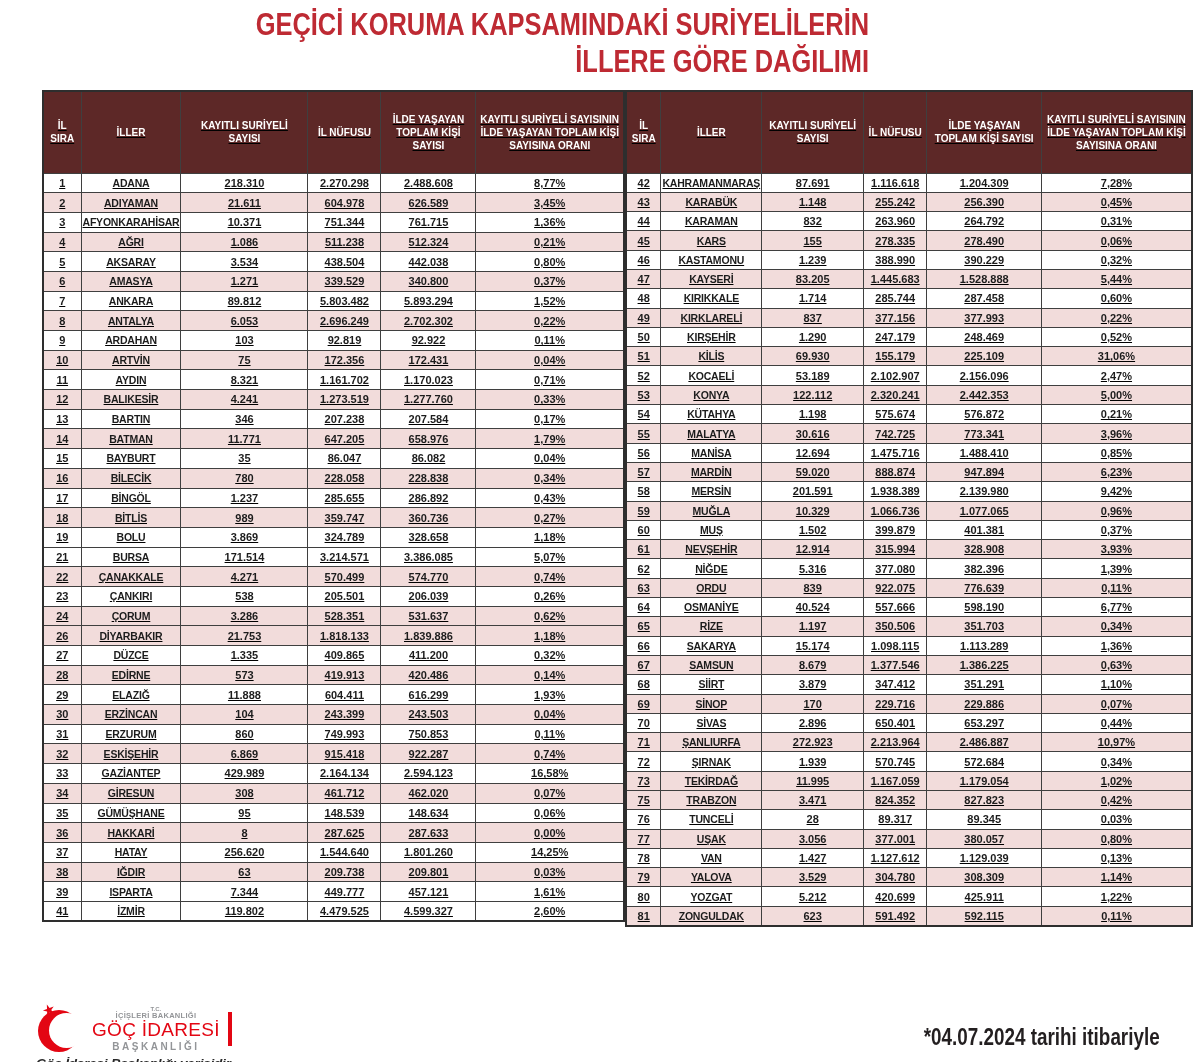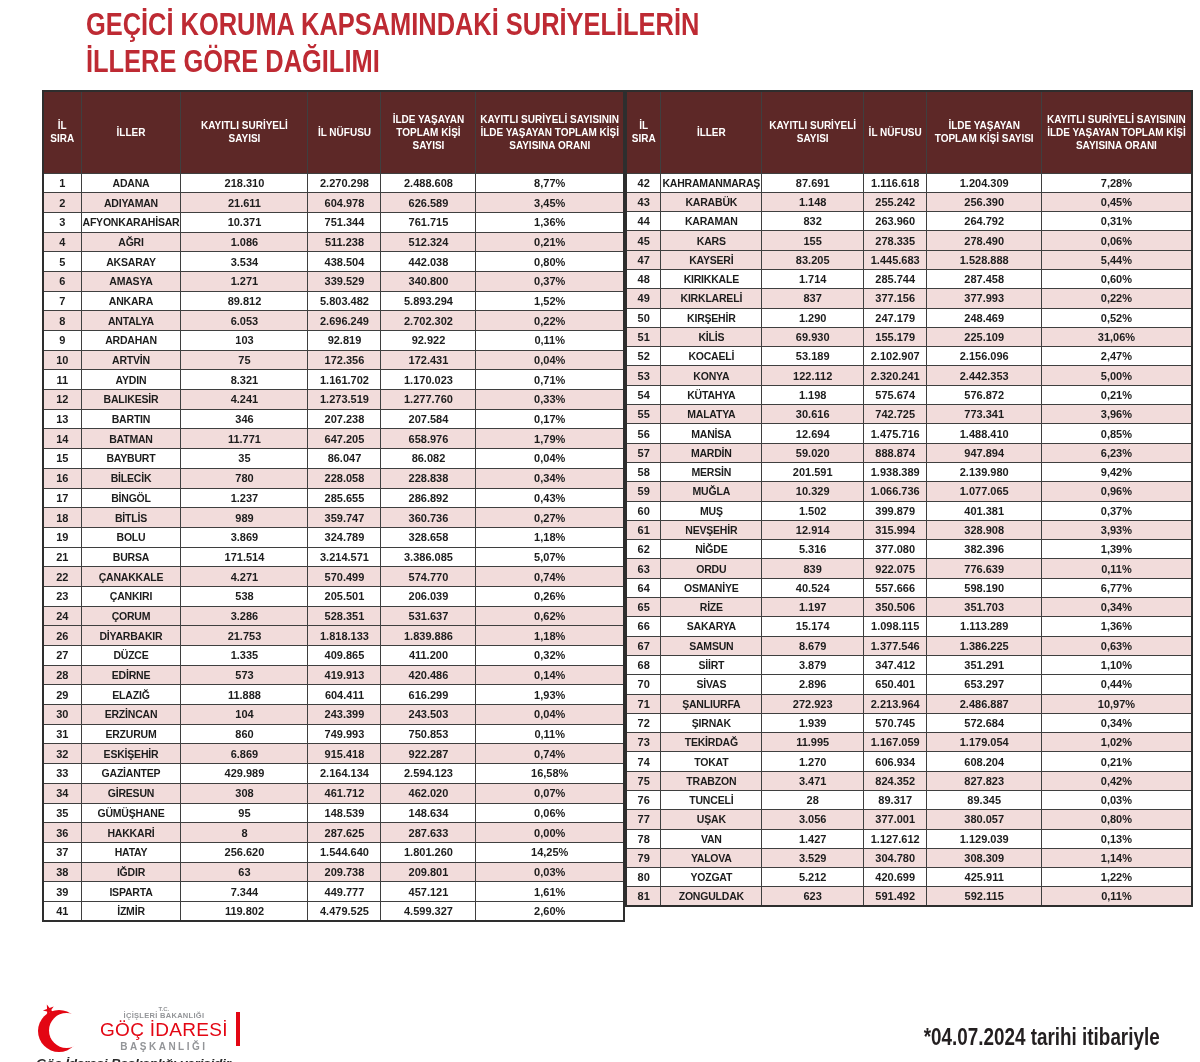--- a/index.html
+++ b/index.html
@@ -10,29 +10,29 @@
     --border:#3f3f3f;
     --ink:#1c1c1c;
   }
   *{box-sizing:border-box;}
   html,body{margin:0;padding:0;}
   body{
     width:1200px;height:1062px;position:relative;background:#fff;
     font-family:"Liberation Sans",sans-serif;overflow:hidden;
   }
   .title{
-    position:absolute;top:6px;left:0;width:955px;text-align:left;
+    position:absolute;top:6px;left:0;width:955px;text-align:right;
     color:var(--title-red);font-weight:bold;
   }
   .title .tline{
     display:block;font-size:31px;line-height:37px;letter-spacing:0;
     transform:scaleX(0.82);transform-origin:center;white-space:nowrap;
   }
   .tables{position:absolute;left:42px;top:90px;display:flex;align-items:flex-start;}
-  table{border-collapse:collapse;table-layout:fixed;}
+  table{border-collapse:collapse;table-layout:fixed;text-decoration:underline;}
   .tbl{border:2px solid #2e2e2e;}
   th,td{border:1px solid var(--border);overflow:hidden;}
   thead th{
     height:82px;background:var(--maroon);color:#fff;
     font-size:10px;font-weight:bold;line-height:1.3;
     padding:2px 3px;text-align:center;vertical-align:middle;
   }
   td{
     font-size:11px;font-weight:bold;text-align:center;color:var(--ink);
     padding:0 1px;white-space:nowrap;background:#fff;vertical-align:middle;
@@ -41,21 +41,21 @@
   .tbl-right td{height:19.3px;}
   tr.alt td{background:var(--pink);}
   td.cell-il{font-size:10.5px;letter-spacing:-0.2px;}
 
   .logo-block{position:absolute;left:36px;top:1004px;}
   .logo-row{display:flex;align-items:center;}
   .crescent{position:relative;width:52px;height:50px;}
   .crescent .c1{position:absolute;width:42px;height:42px;border-radius:50%;background:var(--logo-red);left:2px;top:6px;}
   .crescent .c2{position:absolute;width:35px;height:35px;border-radius:50%;background:#fff;left:13px;top:9px;}
   .star{position:absolute;left:6px;top:-2px;color:var(--logo-red);font-size:15px;transform:rotate(-20deg);line-height:1;}
-  .agency-text{text-align:center;margin-left:12px;line-height:1.1;}
+  .agency-text{text-align:center;margin-left:4px;line-height:1.1;}
   .t-tc{font-size:6px;color:#939598;font-weight:bold;}
   .t-min{font-size:7.5px;color:#939598;font-weight:bold;letter-spacing:0.3px;}
   .t-goc{font-size:19px;color:var(--logo-red);font-weight:normal;letter-spacing:0.3px;}
   .t-bas{font-size:10px;color:#939598;font-weight:bold;letter-spacing:2.5px;}
   .red-bar{width:4px;height:34px;background:var(--logo-red);margin-left:8px;}
   .logo-caption{font-style:italic;font-weight:bold;font-size:13.5px;color:#2a2a2a;margin-top:2px;letter-spacing:-0.2px;}
 
   .note{
     position:absolute;right:40px;top:1024px;color:#231f20;
     font-size:23px;font-weight:bold;
@@ -442,20 +442,28 @@
           <td class="cell-oran">0,31%</td>
         </tr>
         <tr class="alt">
           <td class="cell-sira">45</td>
           <td class="cell-il">KARS</td>
           <td class="cell-kayitli">155</td>
           <td class="cell-nufus">278.335</td>
           <td class="cell-toplam">278.490</td>
           <td class="cell-oran">0,06%</td>
         </tr>
+        <tr>
+          <td class="cell-sira">46</td>
+          <td class="cell-il">KASTAMONU</td>
+          <td class="cell-kayitli">1.239</td>
+          <td class="cell-nufus">388.990</td>
+          <td class="cell-toplam">390.229</td>
+          <td class="cell-oran">0,32%</td>
+        </tr>
         <tr class="alt">
           <td class="cell-sira">47</td>
           <td class="cell-il">KAYSERİ</td>
           <td class="cell-kayitli">83.205</td>
           <td class="cell-nufus">1.445.683</td>
           <td class="cell-toplam">1.528.888</td>
           <td class="cell-oran">5,44%</td>
         </tr>
         <tr>
           <td class="cell-sira">48</td>
@@ -618,20 +626,28 @@
           <td class="cell-oran">0,63%</td>
         </tr>
         <tr>
           <td class="cell-sira">68</td>
           <td class="cell-il">SİİRT</td>
           <td class="cell-kayitli">3.879</td>
           <td class="cell-nufus">347.412</td>
           <td class="cell-toplam">351.291</td>
           <td class="cell-oran">1,10%</td>
         </tr>
+        <tr class="alt">
+          <td class="cell-sira">69</td>
+          <td class="cell-il">SİNOP</td>
+          <td class="cell-kayitli">170</td>
+          <td class="cell-nufus">229.716</td>
+          <td class="cell-toplam">229.886</td>
+          <td class="cell-oran">0,07%</td>
+        </tr>
         <tr>
           <td class="cell-sira">70</td>
           <td class="cell-il">SİVAS</td>
           <td class="cell-kayitli">2.896</td>
           <td class="cell-nufus">650.401</td>
           <td class="cell-toplam">653.297</td>
           <td class="cell-oran">0,44%</td>
         </tr>
         <tr class="alt">
           <td class="cell-sira">71</td>
@@ -649,28 +665,20 @@
           <td class="cell-toplam">572.684</td>
           <td class="cell-oran">0,34%</td>
         </tr>
         <tr class="alt">
           <td class="cell-sira">73</td>
           <td class="cell-il">TEKİRDAĞ</td>
           <td class="cell-kayitli">11.995</td>
           <td class="cell-nufus">1.167.059</td>
           <td class="cell-toplam">1.179.054</td>
           <td class="cell-oran">1,02%</td>
-        </tr>
-        <tr>
-          <td class="cell-sira">74</td>
-          <td class="cell-il">TOKAT</td>
-          <td class="cell-kayitli">1.270</td>
-          <td class="cell-nufus">606.934</td>
-          <td class="cell-toplam">608.204</td>
-          <td class="cell-oran">0,21%</td>
         </tr>
         <tr class="alt">
           <td class="cell-sira">75</td>
           <td class="cell-il">TRABZON</td>
           <td class="cell-kayitli">3.471</td>
           <td class="cell-nufus">824.352</td>
           <td class="cell-toplam">827.823</td>
           <td class="cell-oran">0,42%</td>
         </tr>
         <tr>

